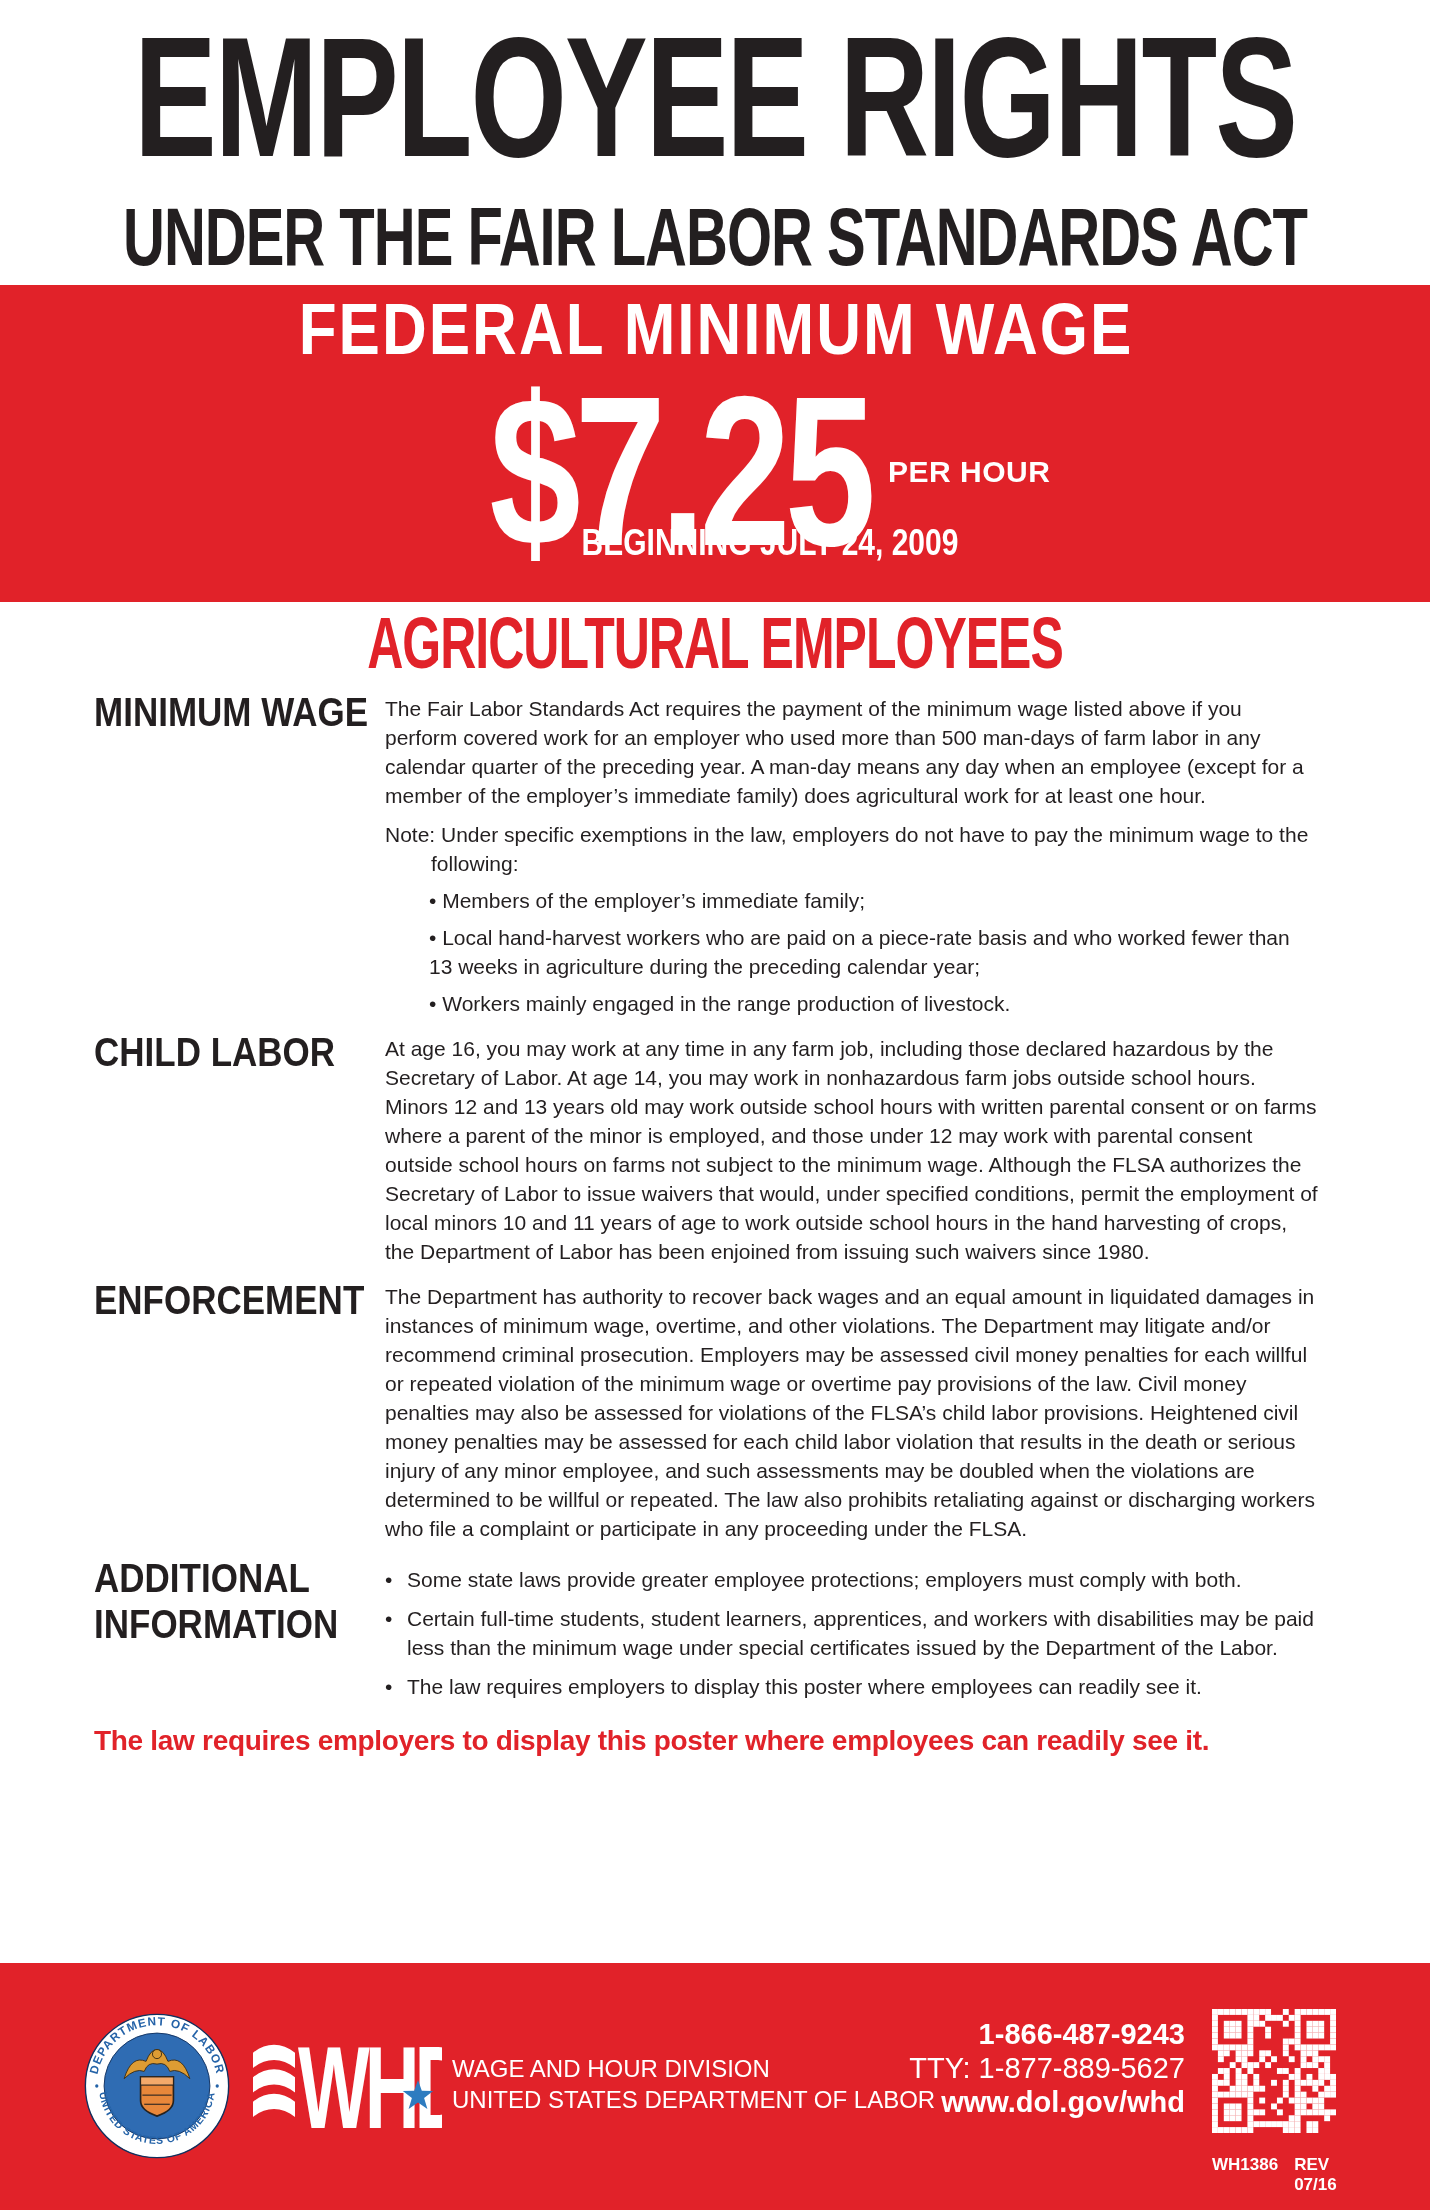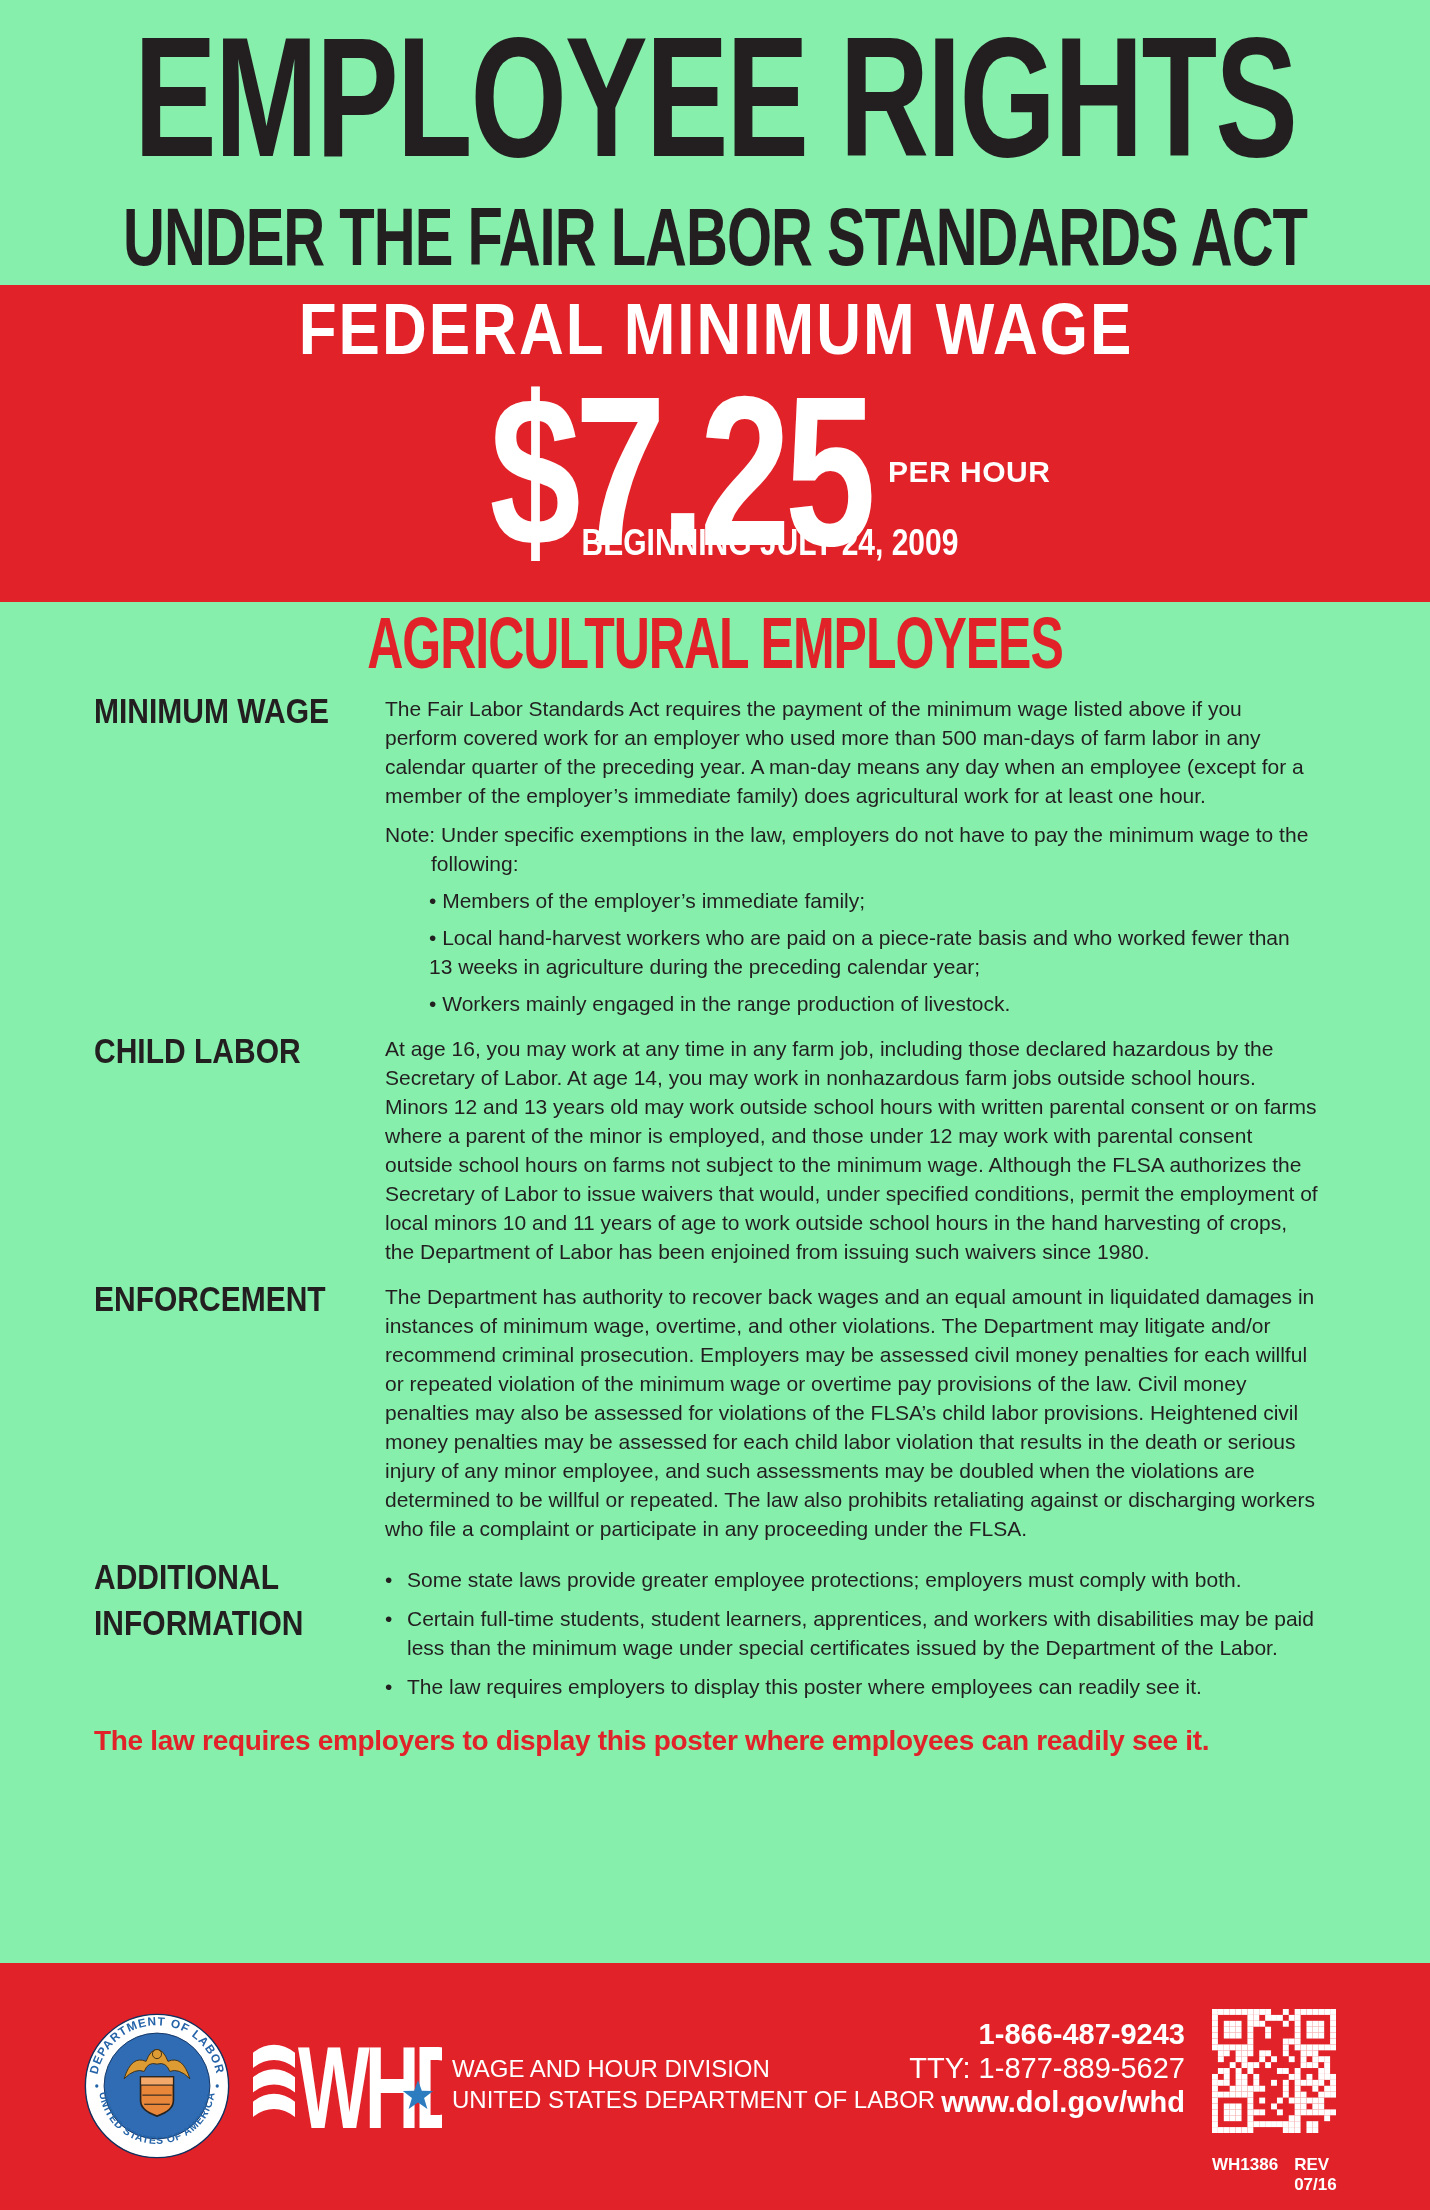--- a/index.html
+++ b/index.html
@@ -1,16 +1,16 @@
 <!DOCTYPE html>
 <html><head>
 <meta charset="utf-8">
 <style>
   html,body{margin:0;padding:0;background:#888;}
-  .page{position:relative;width:1430px;height:2210px;background:#86efac;overflow:hidden;
+  .page{position:relative;width:1430px;height:2210px;background:#ffffff;overflow:hidden;
         font-family:"Liberation Sans",sans-serif;color:#231f20;}
   .stretch{display:inline-block;line-height:1;transform-origin:50% 100%;}
   
   .title-wrap{position:absolute;top:0;left:0;right:0;height:182px;display:flex;align-items:flex-end;justify-content:center;}
   .title-wrap .stretch{font-size:124px;font-weight:bold;letter-spacing:-2px;transform:scaleY(1.38);}
   .subtitle-wrap{position:absolute;top:190px;left:0;right:0;height:88px;display:flex;align-items:flex-end;justify-content:center;}
   .subtitle-wrap .stretch{font-size:58px;font-weight:bold;letter-spacing:-1px;transform:scaleY(1.42);}
   
   .banner{position:absolute;top:285px;left:0;width:100%;height:317px;background:#e12229;color:#fff;}
   .banner-label-wrap{position:absolute;top:14px;left:2px;right:0;height:66px;display:flex;align-items:flex-end;justify-content:center;text-align:center;}
@@ -21,21 +21,21 @@
   .per-hour{font-size:30px;font-weight:bold;letter-spacing:0.5px;margin:0 0 92px 18px;line-height:1;}
   .beginning-wrap{position:absolute;top:246px;left:0;right:0;text-align:center;}
   .beginning-wrap .stretch{font-size:30px;font-weight:bold;letter-spacing:0;transform:translateX(55px) scaleY(1.25);}
   
   .audience-wrap{position:absolute;top:608px;left:0;right:0;height:72px;display:flex;align-items:flex-end;justify-content:center;}
   .audience-wrap .stretch{font-size:50px;font-weight:bold;letter-spacing:-1px;color:#e12229;transform:scaleY(1.45);}
   
   .content{position:absolute;top:694px;left:94px;right:112px;}
   .row{display:grid;grid-template-columns:291px 1fr;}
   .row + .row{margin-top:16px;}
-  .sec-head{font-size:30px;font-weight:bold;line-height:29px;}
+  .sec-head{font-size:35px;font-weight:bold;line-height:29px;}
   .sec-head .stretch{transform:scaleY(1.15);transform-origin:0 85%;line-height:40px;}
   .body-text{font-size:21px;line-height:29px;}
   .note{margin-top:10px;padding-left:46px;text-indent:-46px;}
   .mw-bullet{margin-top:8px;padding-left:44px;}
   .mw-bullet::before{content:"\2022\00a0";}
   .ai-bullet{display:grid;grid-template-columns:22px 1fr;}
   .ai-bullet::before{content:"\2022";}
   .ai-bullet + .ai-bullet{margin-top:10px;}
   .notice{margin-top:24px;font-size:28px;font-weight:bold;color:#e12229;letter-spacing:-0.3px;}
   

